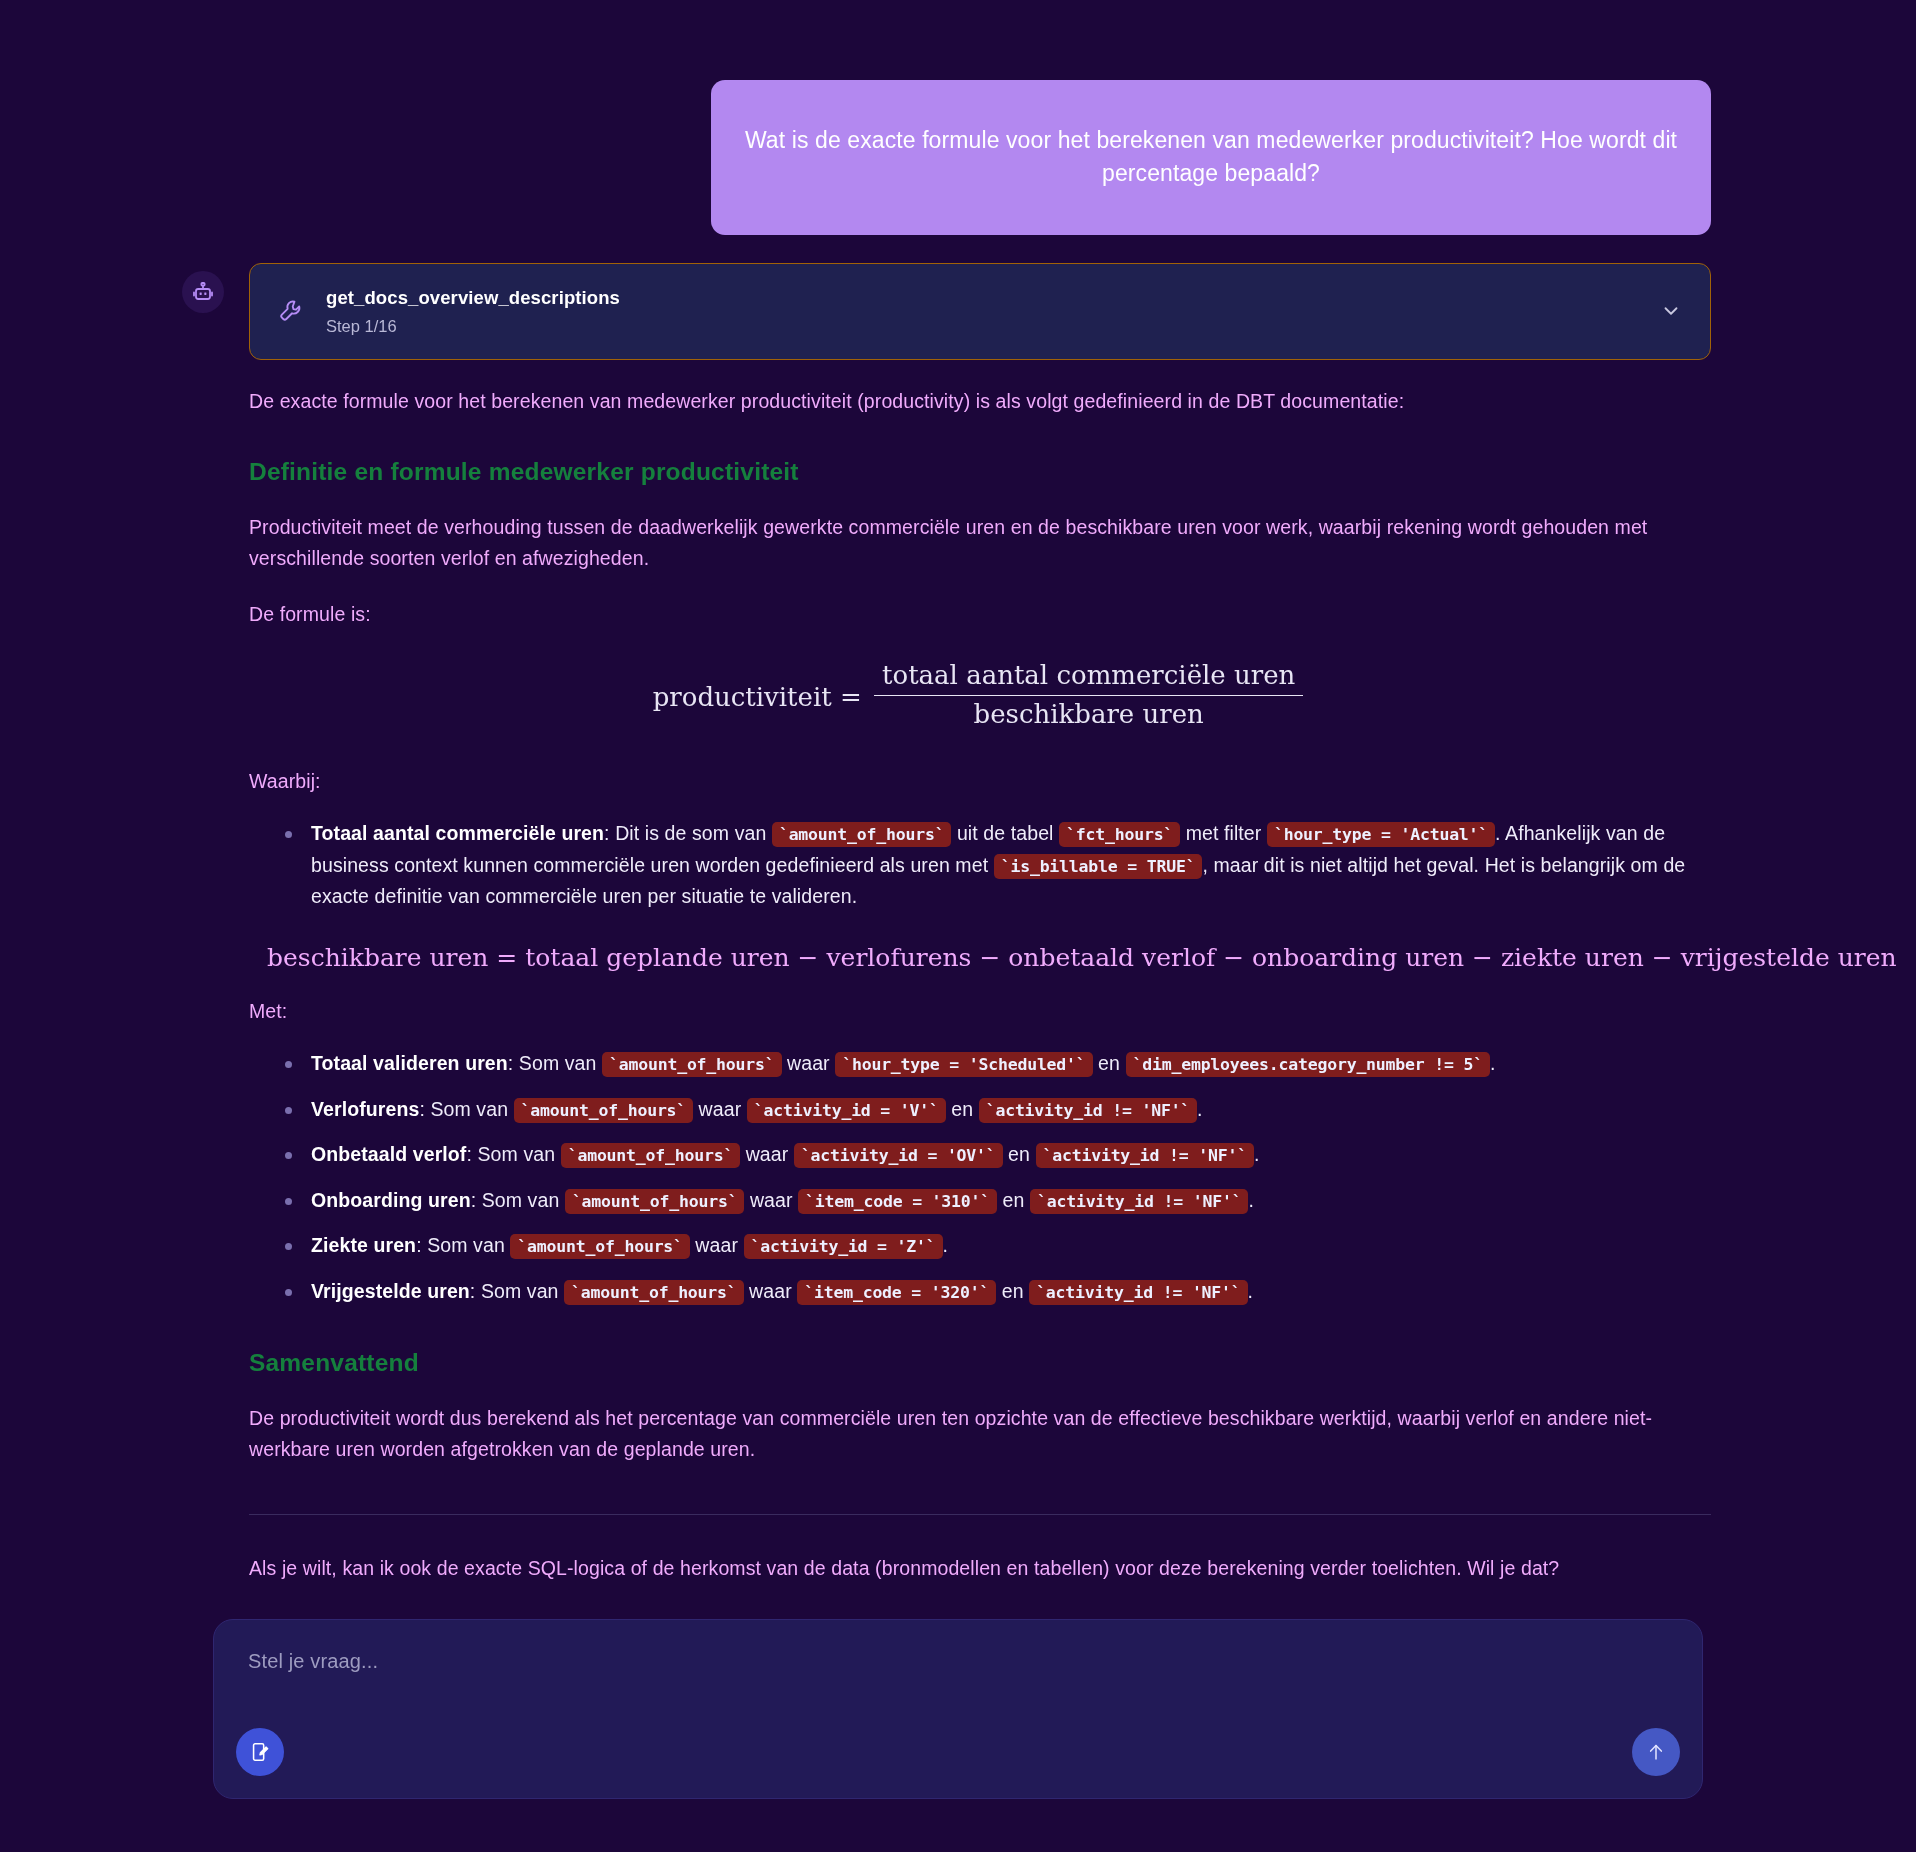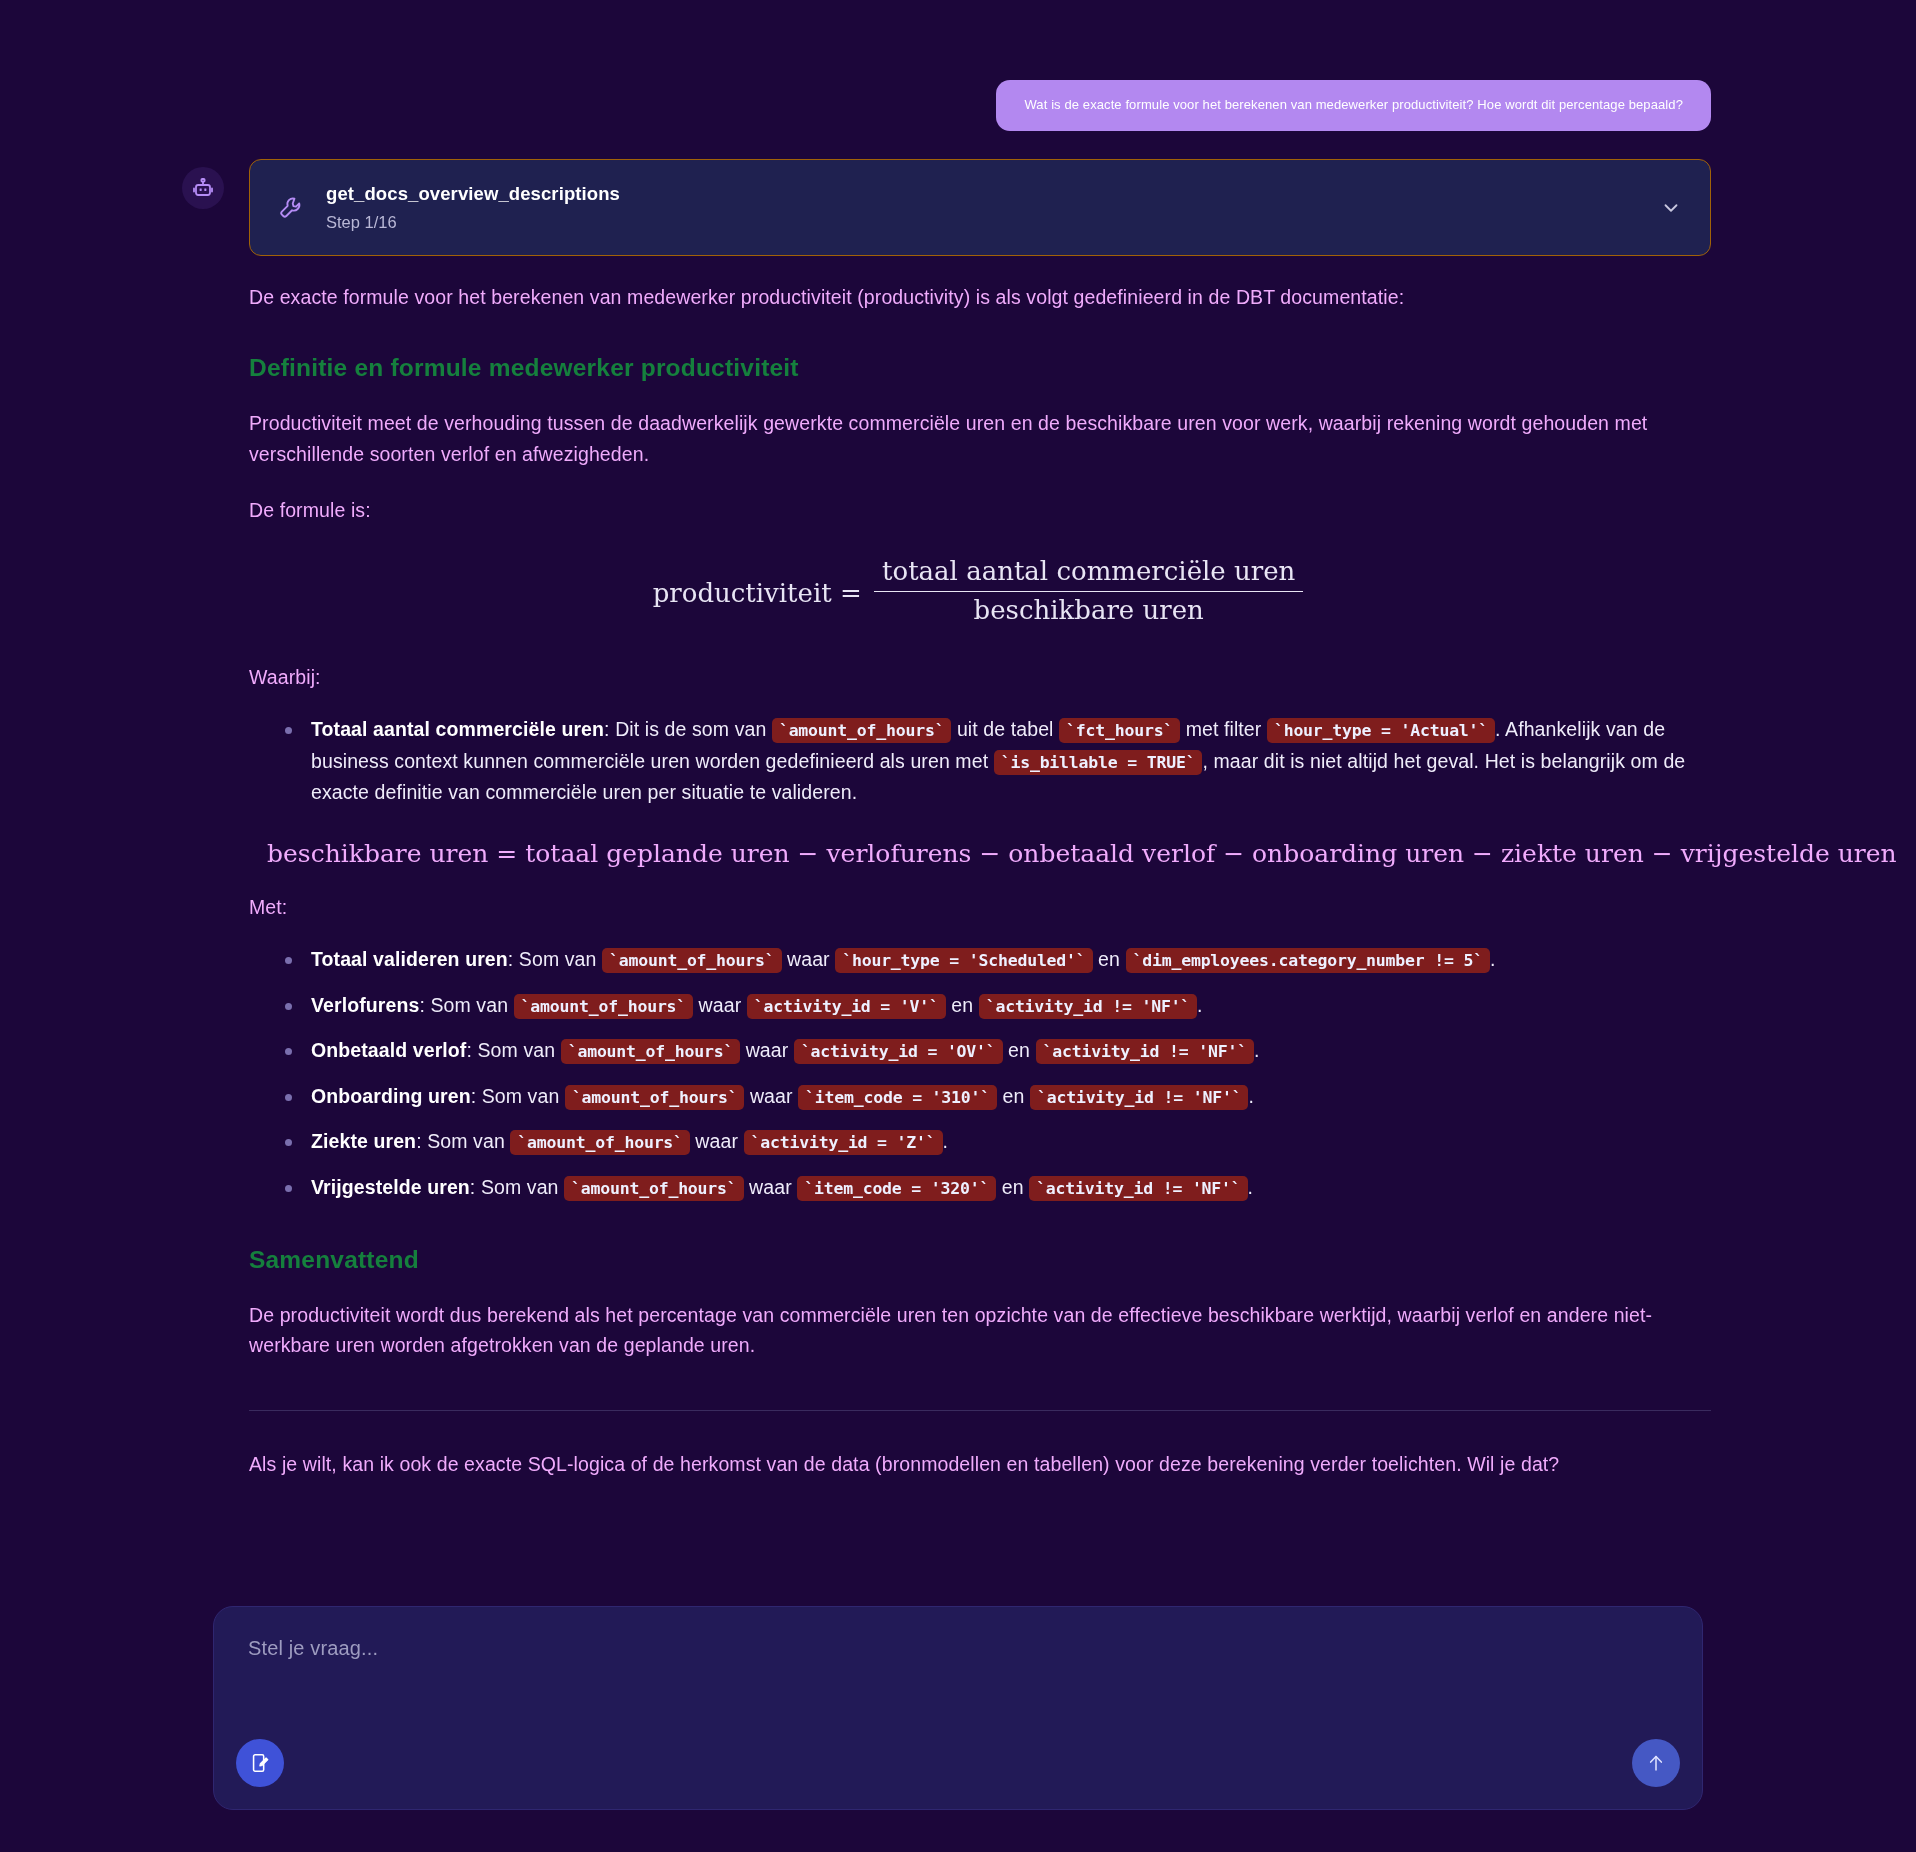--- a/index.html
+++ b/index.html
@@ -38,22 +38,22 @@
   .user-row {
     display: flex;
     justify-content: flex-end;
     padding-right: 205px;
   }
   .user-bubble {
     max-width: 1000px;
     background: #b388f0;
     color: #ffffff;
     border-radius: 14px;
-    padding: 16px 28px;
-    font-size: 13px;
+    padding: 44px 28px;
+    font-size: 23px;
     line-height: 1.45;
     letter-spacing: .1px;
     text-align: center;
   }
 
   
   .assistant-row {
     display: flex;
     align-items: flex-start;
     margin-top: 28px;
@@ -218,25 +218,25 @@
     border: none;
     border-top: 1px solid #3a2b5e;
     margin: 50px 0 38px 0;
   }
 
   
   .composer {
     position: absolute;
     left: 213px;
     right: 213px;
-    bottom: 42px;
+    bottom: 53px;
     background: #221a57;
     border: 1px solid #2f2670;
     border-radius: 20px;
-    height: 204px;
+    height: 180px;
     padding: 30px 34px 0 34px;
   }
   .composer-placeholder {
     font-size: 20px;
     color: #9e9cc0;
     letter-spacing: .15px;
   }
   .composer-btn {
     position: absolute;
     bottom: 22px;

